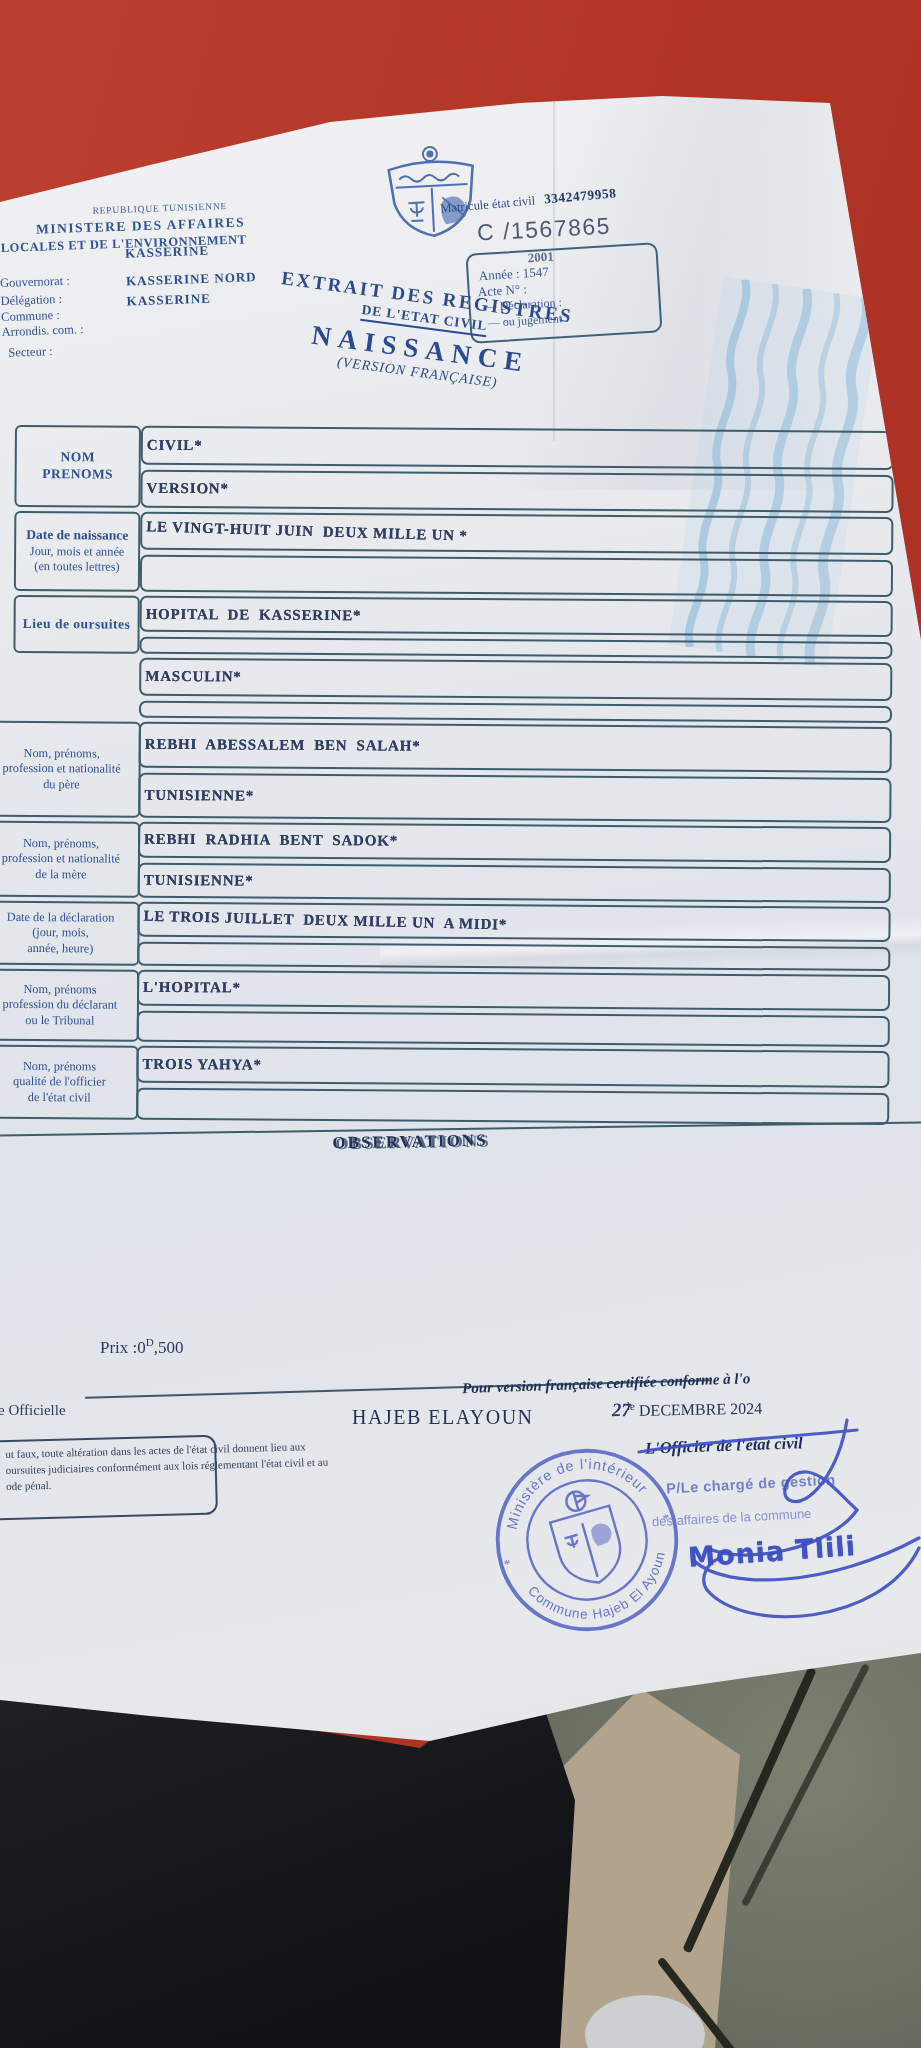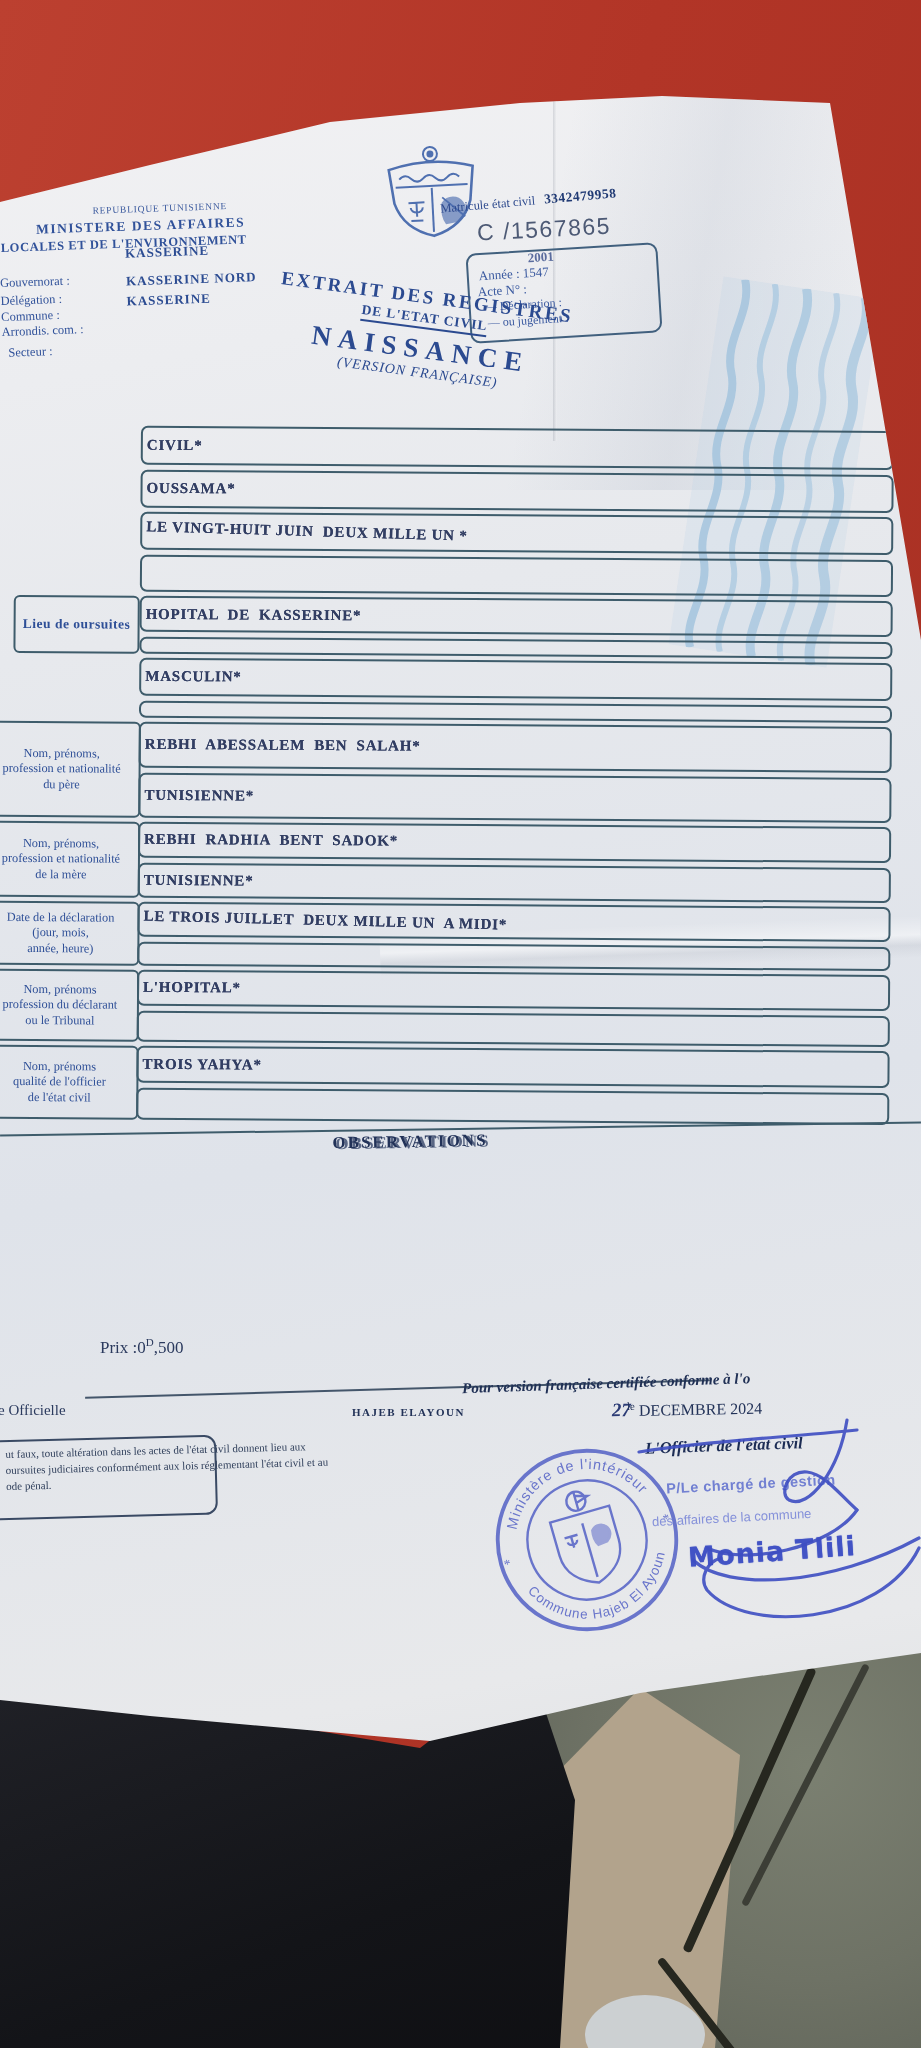--- a/index.html
+++ b/index.html
@@ -76,21 +76,21 @@
   .r2 .v1 span{transform:rotate(1.3deg)}.r7 .v1 span{transform:rotate(1deg)}
   .table-bottom-line{left:0;top:1128px;width:921px;height:2px;background:#3e5c6b;transform:rotate(-0.8deg);}
   .observations{left:250px;top:1132px;width:320px;text-align:center;font-size:17px;font-weight:bold;letter-spacing:2px;
     color:#223258;text-shadow:3px 1px 0 rgba(32,48,88,.7);transform:rotate(-1deg);}
   
   .hline1{left:85px;top:1388px;width:625px;height:2px;background:#44566b;transform:rotate(-1.6deg);}
   .copylab{left:-2px;top:1402px;font-size:15px;color:#2b3a5e;}
   .price{left:100px;top:1336px;font-size:17px;color:#2b3a5e;}
   .price sup{font-size:11px;}
   .certnote{left:462px;top:1372px;width:470px;font-size:15px;font-style:italic;font-weight:bold;color:#203055;transform:rotate(-2deg);white-space:nowrap;}
-  .place{left:352px;top:1406px;font-size:11px;letter-spacing:1.5px;color:#223258;font-weight:bold;}
+  .place{left:352px;top:1406px;font-size:20px;letter-spacing:1.5px;color:#223258;font-weight:normal;}
   .datefield{left:612px;top:1398px;font-size:16px;color:#223258;transform:rotate(-1deg);white-space:nowrap;}
   .datefield .dd{font-size:19px;font-style:italic;font-weight:bold;color:#2c3c76;}
   .datefield .dle{font-size:11px;vertical-align:super;margin-left:-4px;}
   .officer{left:645px;top:1436px;font-size:16.5px;font-weight:bold;font-style:italic;color:#1c2c54;transform:rotate(-2deg);white-space:nowrap;}
   .legalbox{left:-45px;top:1438px;width:262px;height:80px;border:2px solid #3a4a64;border-radius:12px;transform:rotate(-1.5deg);
     padding:5px 4px 0 49px;box-sizing:border-box;font-size:11px;color:#31405c;line-height:1.45;}
   .legalbox div{white-space:nowrap;}
   .stamp{left:487px;top:1444px;width:200px;height:192px;transform:rotate(-16deg);opacity:.9;}
   .charge1{left:666px;top:1476px;font-family:"Liberation Sans",sans-serif;font-size:14.5px;font-weight:600;color:#7280d2;transform:rotate(-3deg);letter-spacing:.5px;white-space:nowrap;}
   .charge2{left:652px;top:1510px;font-family:"Liberation Sans",sans-serif;font-size:13px;color:#8591da;transform:rotate(-3deg);white-space:nowrap;}
@@ -171,30 +171,39 @@
 
     <div class="abs title">
       <div class="tl1">EXTRAIT DES REGISTRES</div>
       <div><span class="tl2">DE L'ETAT CIVIL</span></div>
       <div class="tl3">NAISSANCE</div>
       <div class="tl4">(VERSION FRANÇAISE)</div>
     </div>
 
     <div class="abs form-table">
         <div class="frow r1">
+          <div class="flabel">
+            <div>NOM</div>
+            <div>PRENOMS</div>
+          </div>
           <div class="fvals">
             <div class="vbox v1">
               <span>CIVIL*</span>
             </div>
             <div class="vbox v2">
-              <span>OUSSAMA*</span>
+              <span>VERSION*</span>
             </div>
           </div>
         </div>
         <div class="frow r2">
+          <div class="flabel">
+            <div>Date de naissance</div>
+            <div>Jour, mois et année</div>
+            <div>(en toutes lettres)</div>
+          </div>
           <div class="fvals">
             <div class="vbox v1">
               <span>LE VINGT-HUIT JUIN  DEUX MILLE UN *</span>
             </div>
             <div class="vbox v2">
               <span></span>
             </div>
           </div>
         </div>
         <div class="frow r3">

